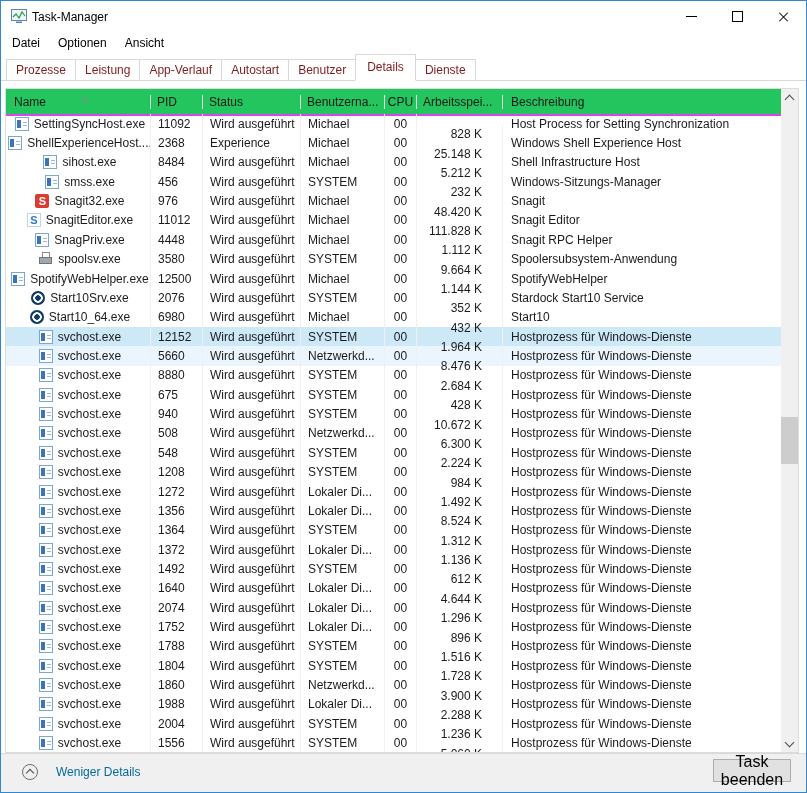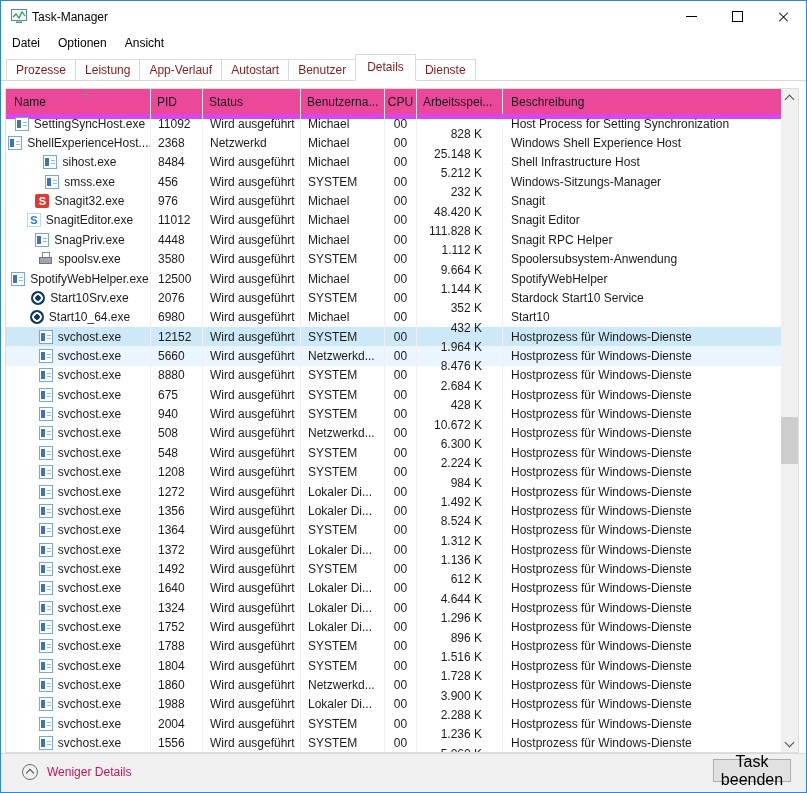--- a/index.html
+++ b/index.html
@@ -27,21 +27,21 @@
   
   .tabbar{position:absolute;left:0;top:52px;right:0;height:27px;border-bottom:1px solid #d9d9d9;background:#fff;}
   .tab-strip{position:absolute;left:5px;bottom:-1px;display:flex;align-items:flex-end;}
   .tab{height:20px;line-height:20px;padding:0 9px;background:#fff;border:1px solid #d9d9d9;
     margin-right:-1px;border-bottom:1px solid #d9d9d9;color:#7f1d1d;}
   .tab.active{height:25px;line-height:25px;border-bottom:1px solid #fff;position:relative;z-index:2;padding:0 11px;}
 
   
   .list{position:absolute;left:4px;top:87px;width:794px;height:665px;box-sizing:border-box;
     border:1px solid #dcdcdc;background:#fff;overflow:hidden;}
-  .table-header{position:absolute;left:0;top:0;height:25px;width:775px;display:flex;background:#ec4899;border-bottom:5px solid #d946ef;}
+  .table-header{position:absolute;left:0;top:0;height:25px;width:775px;display:flex;background:#22c55e;border-bottom:2px solid #d946ef;align-items:center;}
   .hcell{position:relative;box-sizing:border-box;border-right:1px solid #e3e3e3;display:flex;align-items:center;color:#1a1a1a;overflow:hidden;white-space:nowrap;}
   .h-name span{padding-left:8px;}
   .h-pid span,.h-status span,.h-user span,.h-mem span{padding-left:6px;}
   .h-cpu{justify-content:center;}
   .h-desc{border-right:none;}
   .h-desc span{padding-left:8px;}
   .sort-caret{position:absolute;top:4px;left:76px;width:5px;height:5px;border-left:1px solid #8a8a8a;border-top:1px solid #8a8a8a;transform:rotate(45deg);}
 
   .table-rows{position:absolute;left:0;top:25px;width:775px;height:638px;overflow:hidden;}
   .row{display:flex;height:19.36px;align-items:center;}
@@ -77,21 +77,21 @@
   .sb-down{bottom:0;}
   .chev-up{width:6px;height:6px;border-left:1px solid #4a4a4a;border-top:1px solid #4a4a4a;transform:rotate(45deg);margin-top:3px;}
   .chev-down{width:6px;height:6px;border-right:1px solid #4a4a4a;border-bottom:1px solid #4a4a4a;transform:rotate(45deg);margin-bottom:3px;}
   .sb-thumb{position:absolute;left:0;top:328px;width:17px;height:47px;background:#cdcdcd;}
 
   
   .footer{position:absolute;left:0;top:752px;width:100%;height:39px;background:#f0f0f0;border-top:1px solid #d9d9d9;box-sizing:border-box;}
   .footer-toggle{position:absolute;left:21px;top:10px;display:flex;align-items:center;}
   .circle-chevron{width:16px;height:16px;border:1px solid #6d6d6d;border-radius:50%;display:flex;align-items:center;justify-content:center;box-sizing:border-box;}
   .circle-chevron .chev-up{width:5px;height:5px;margin-top:2px;}
-  .footer-toggle-label{margin-left:9px;color:#be185d;}
+  .footer-toggle-label{margin-left:18px;color:#0369a1;}
   .end-task-btn{position:absolute;right:15px;top:5px;width:78px;height:23px;background:#e1e1e1;border:1px solid #adadad;
     font-family:"Liberation Sans",sans-serif;font-size:16px;color:#000;display:flex;align-items:center;justify-content:center;box-sizing:border-box;}
 </style>
 </head>
 <body>
 
 <div class="window">
 
   <div class="titlebar">
     <svg class="title-icon" viewBox="0 0 16 15" width="16" height="15">
@@ -168,21 +168,21 @@
     <div class="cell c-cpu">00</div>
     <div class="cell c-mem">828 K</div>
     <div class="cell c-desc">Host Process for Setting Synchronization</div>
   </div>
         <div class="row">
     <div class="cell c-name">
             <span class="proc-icon icon-app-default"></span>
             <span class="txt">ShellExperienceHost....</span>
           </div>
     <div class="cell c-pid">2368</div>
-    <div class="cell c-status">Netzwerkd</div>
+    <div class="cell c-status">Experience</div>
     <div class="cell c-user">Michael</div>
     <div class="cell c-cpu">00</div>
     <div class="cell c-mem">25.148 K</div>
     <div class="cell c-desc">Windows Shell Experience Host</div>
   </div>
         <div class="row">
     <div class="cell c-name">
             <span class="proc-icon icon-app-default"></span>
             <span class="txt">sihost.exe</span>
           </div>
@@ -455,21 +455,21 @@
     <div class="cell c-user">Lokaler Di...</div>
     <div class="cell c-cpu">00</div>
     <div class="cell c-mem">4.644 K</div>
     <div class="cell c-desc">Hostprozess für Windows-Dienste</div>
   </div>
         <div class="row">
     <div class="cell c-name">
             <span class="proc-icon icon-app-default"></span>
             <span class="txt">svchost.exe</span>
           </div>
-    <div class="cell c-pid">1324</div>
+    <div class="cell c-pid">2074</div>
     <div class="cell c-status">Wird ausgeführt</div>
     <div class="cell c-user">Lokaler Di...</div>
     <div class="cell c-cpu">00</div>
     <div class="cell c-mem">1.296 K</div>
     <div class="cell c-desc">Hostprozess für Windows-Dienste</div>
   </div>
         <div class="row">
     <div class="cell c-name">
             <span class="proc-icon icon-app-default"></span>
             <span class="txt">svchost.exe</span>

